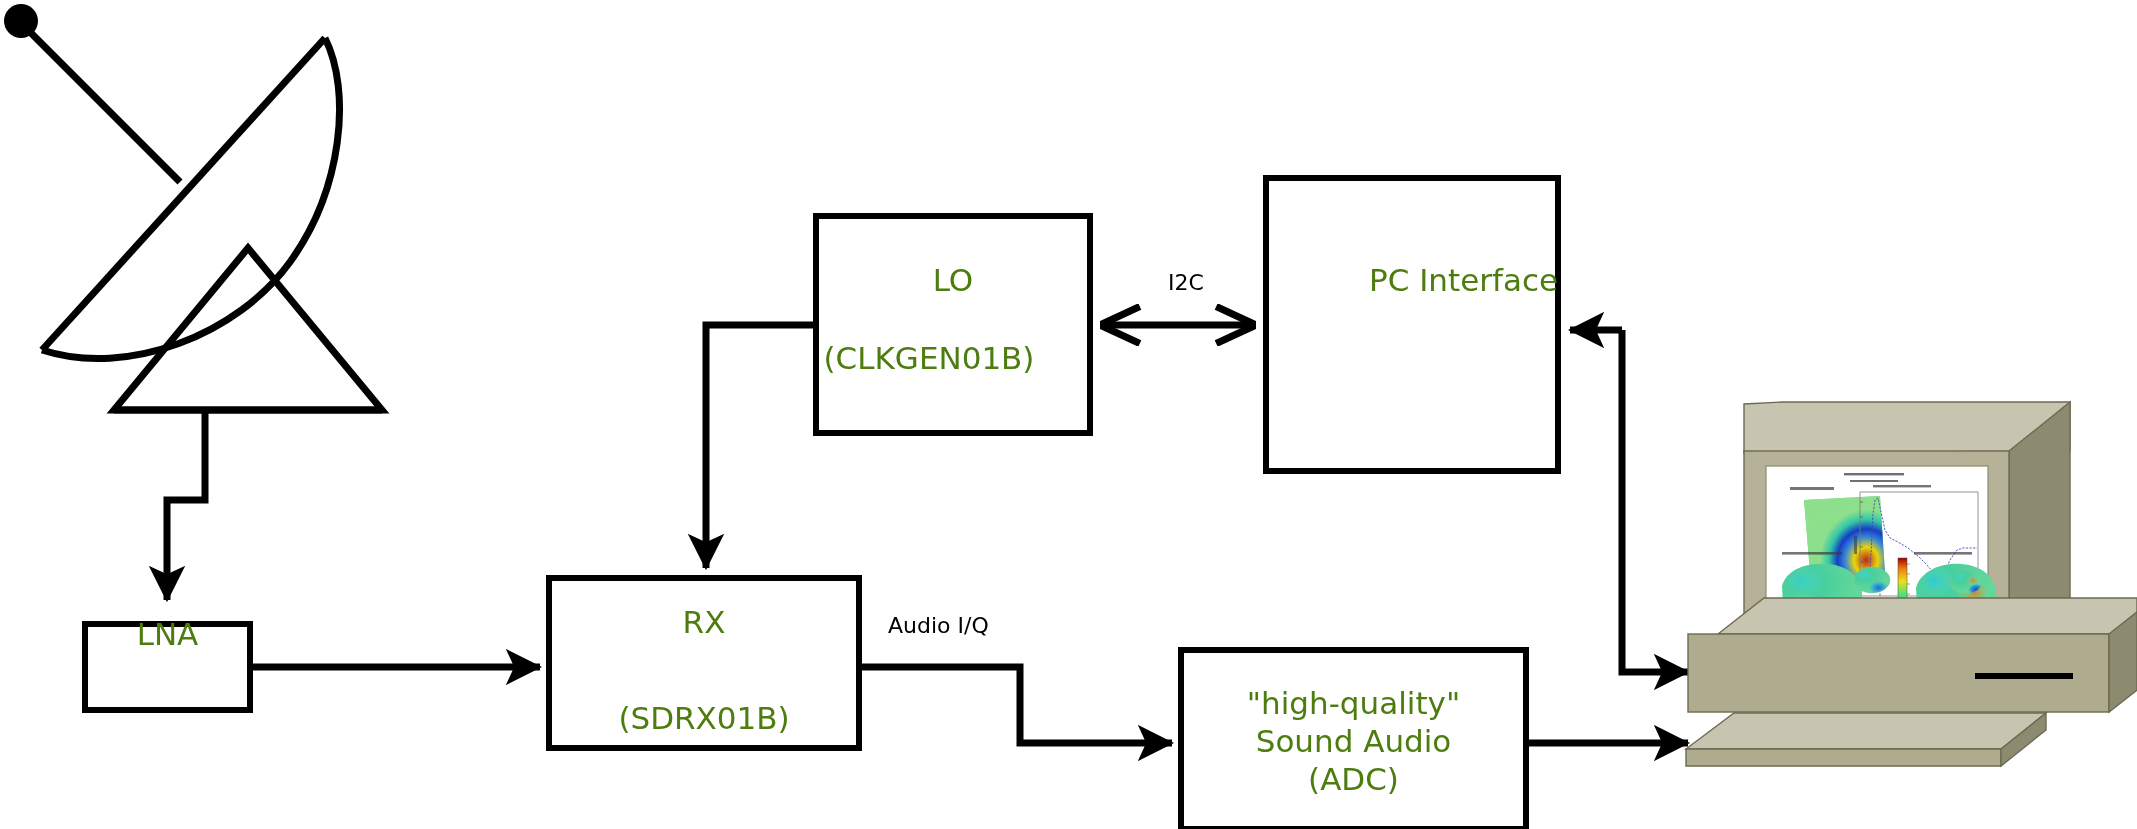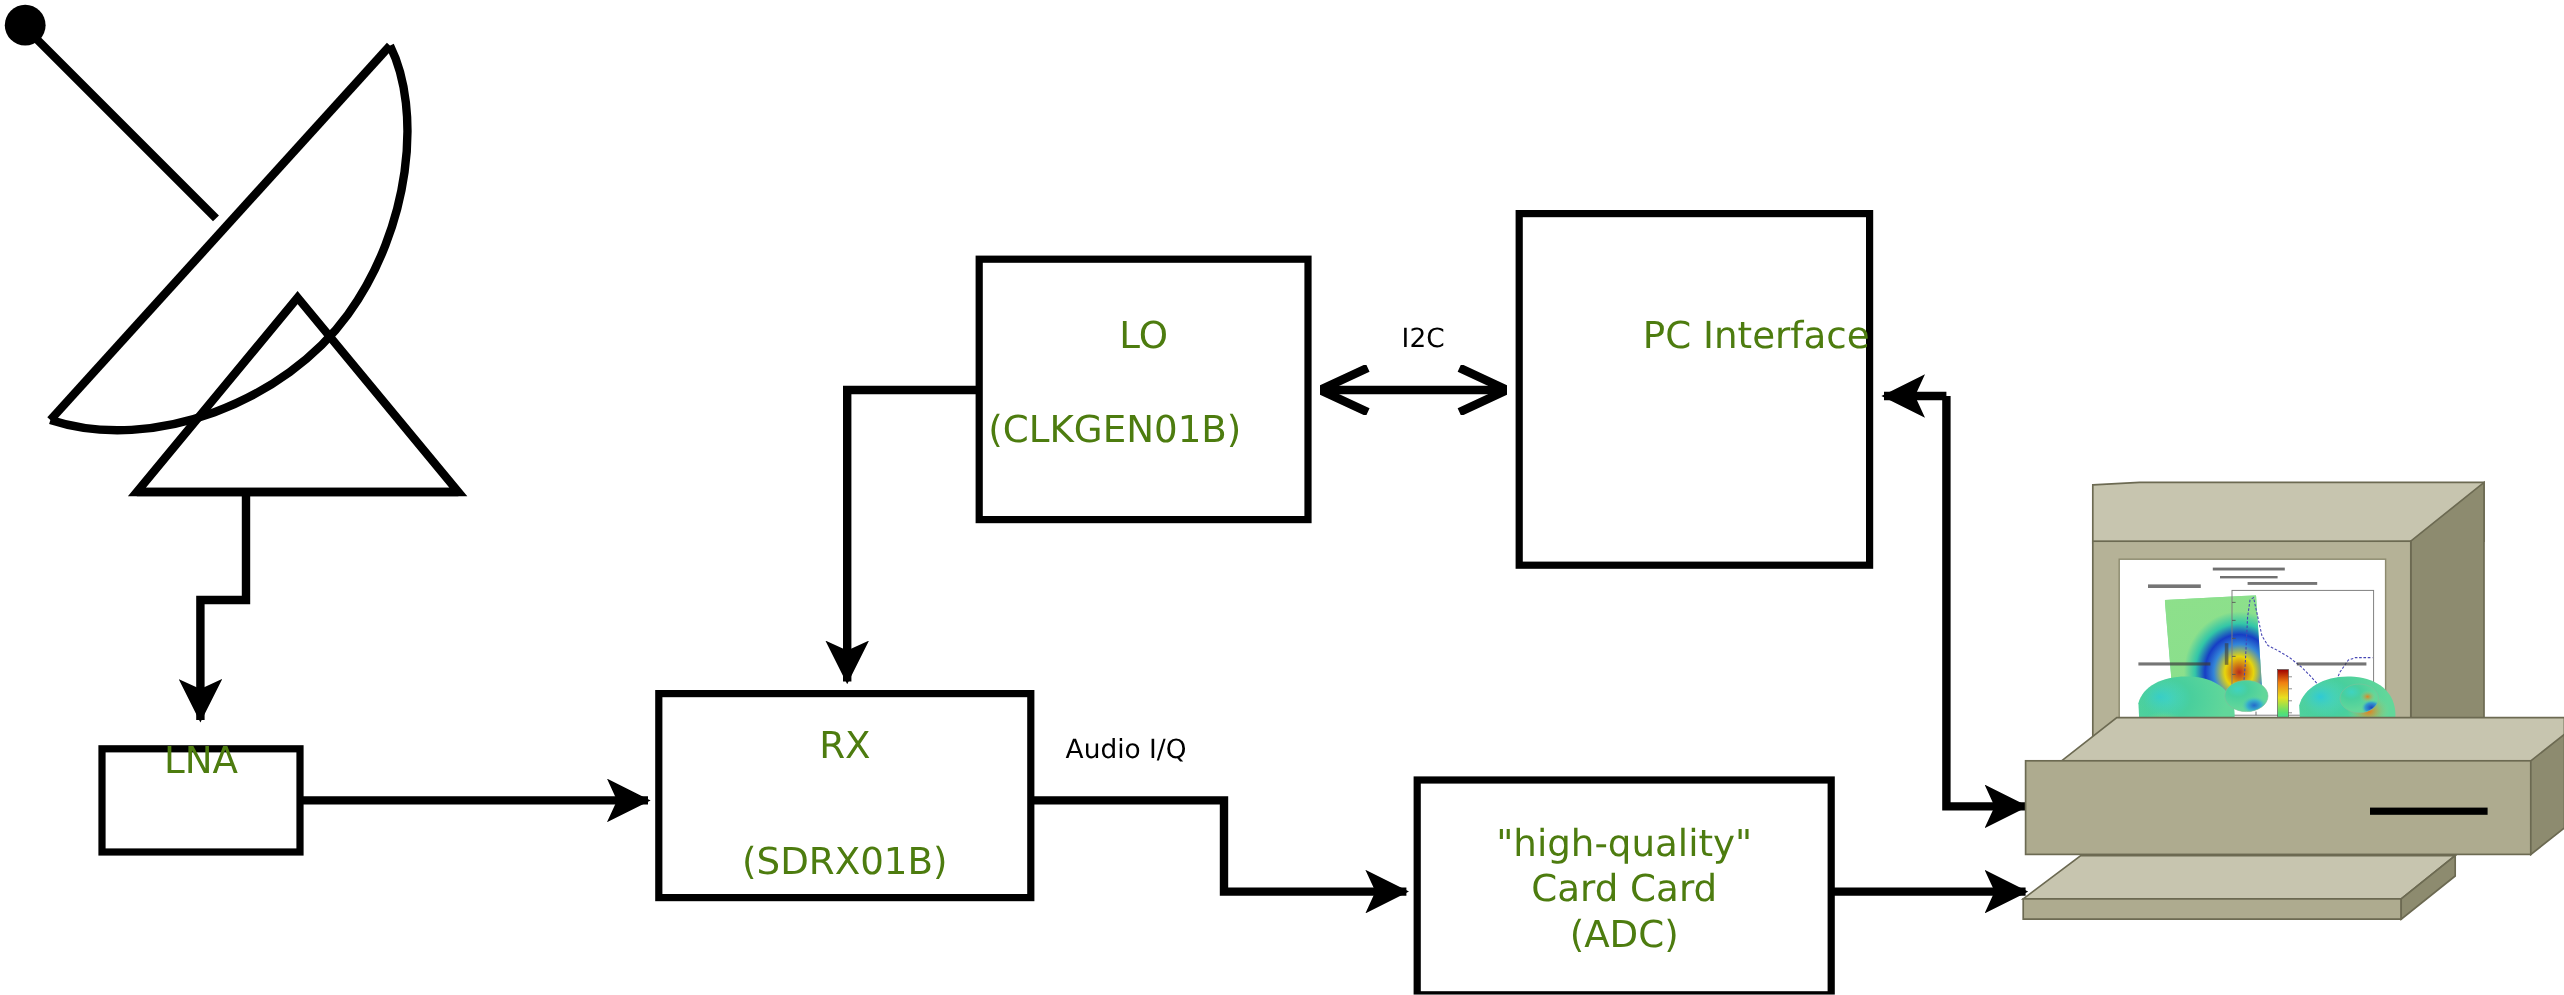--- a/index.html
+++ b/index.html
@@ -299,19 +299,19 @@
 
   <div class="blk-label" style="left:549px; top:604px; width:310px;">RX</div>
   <div class="blk-label" style="left:549px; top:700px; width:310px;">(SDRX01B)</div>
 
   <div class="blk-label" style="left:816px; top:262px; width:274px;">LO</div>
   <div class="blk-label" style="left:792px; top:340px; width:274px;">(CLKGEN01B)</div>
 
   <div class="blk-label" style="left:1266px; top:262px; width:292px;text-align:right;">PC Interface</div>
 
   <div class="blk-label" style="left:1181px; top:685px; width:345px;">"high-quality"</div>
-  <div class="blk-label" style="left:1181px; top:723px; width:345px;">Card Card</div>
+  <div class="blk-label" style="left:1181px; top:723px; width:345px;">Sound Audio</div>
   <div class="blk-label" style="left:1181px; top:761px; width:345px;">(ADC)</div>
 
   <div class="edge-label" style="left:888px;  top:613px;">Audio I/Q</div>
   <div class="edge-label" style="left:1168px; top:270px;">I2C</div>
 
 </div>
 
 </body></html>

